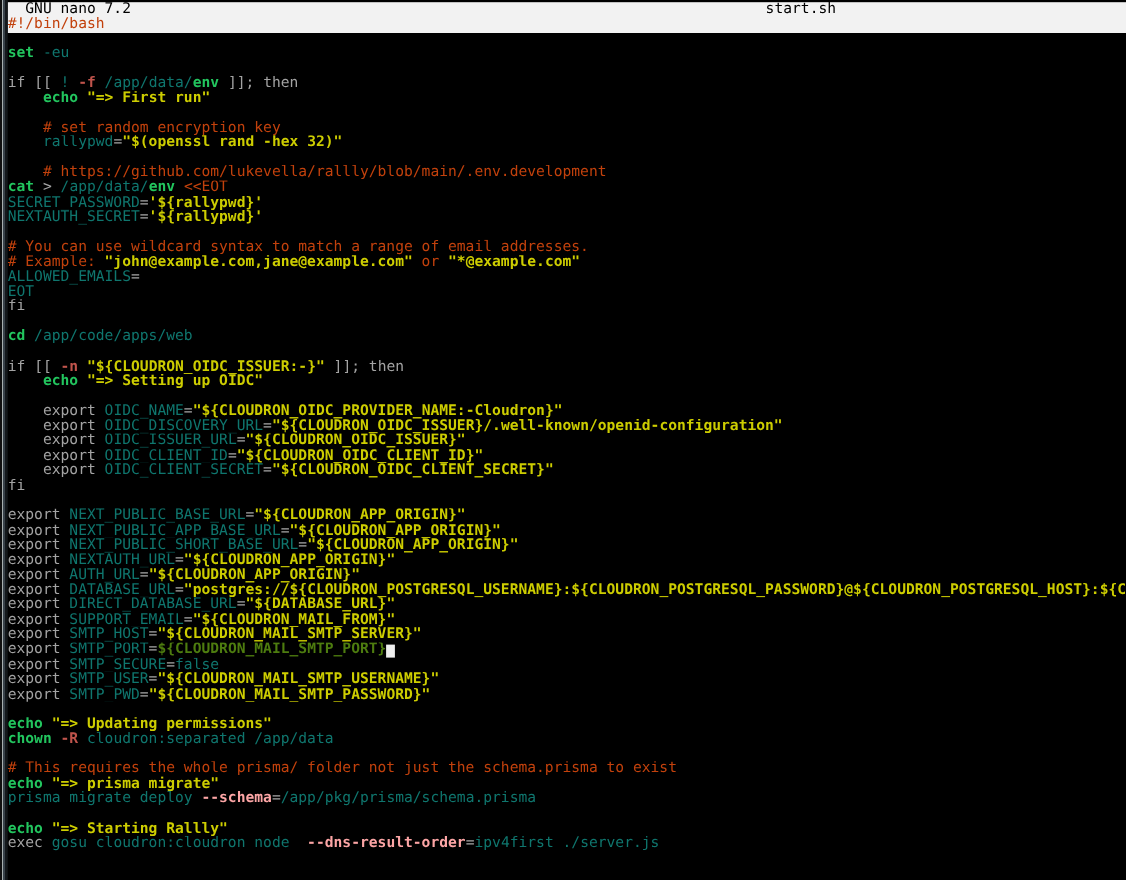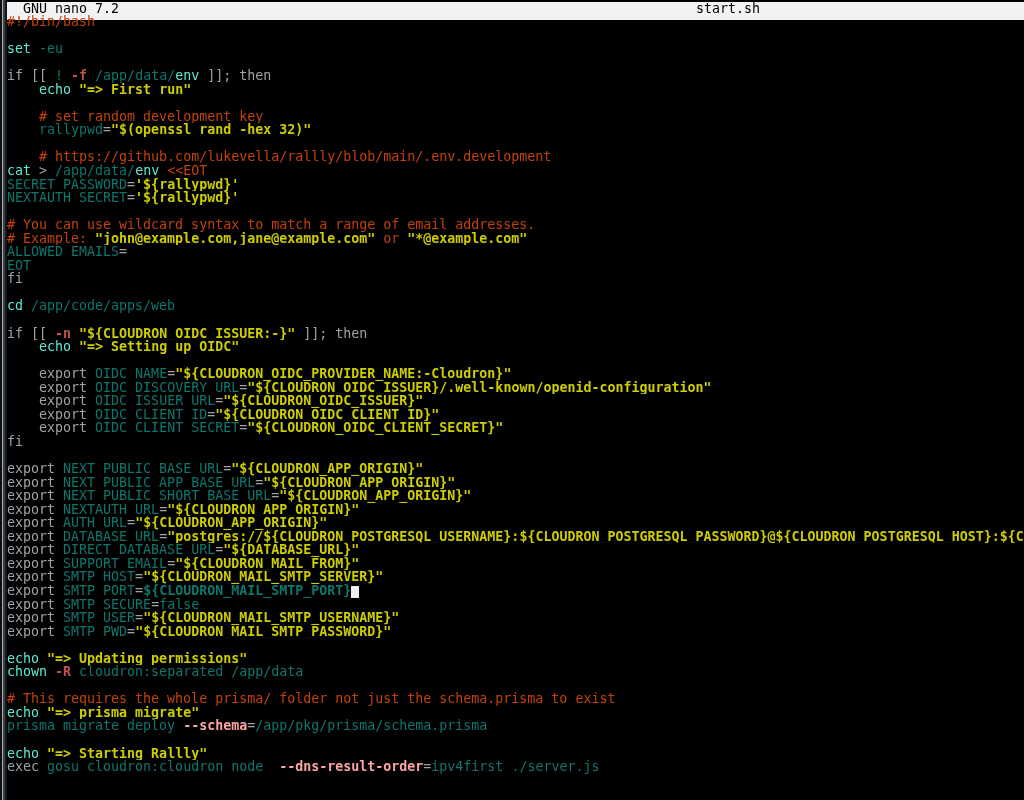--- a/index.html
+++ b/index.html
@@ -11,35 +11,35 @@
   
   .frame-left{
     position:absolute;left:0;top:0;bottom:0;width:7px;z-index:5;
     background:linear-gradient(90deg,#101010 0 2px,#a8b0b0 2px 3px,#39424a 3px 5px,#14181b 5px 7px);
   }
   
   .titlebar{
     position:absolute;left:7px;right:0;top:0;height:15px;background:#000;
   }
   .titlebar .bar{
-    position:absolute;left:0;right:0;top:2px;height:18px;background:#f2f2f2;color:#000;
+    position:absolute;left:0;right:0;top:2px;height:28px;background:#f2f2f2;color:#000;
   }
   .titlebar .app{position:absolute;left:16px;top:0;line-height:13px;white-space:pre;}
   .titlebar .file{position:absolute;left:689px;top:0;line-height:13px;white-space:pre;}
   
   .editor{
     position:absolute;left:7px;top:15px;right:0;bottom:0;overflow:hidden;
   }
   .line{height:13.55px;line-height:13.55px;white-space:pre;overflow:hidden;}
   .p {color:#0f766e;}
   .k {color:#a3a3a3;}
-  .c {color:#5eead4;font-weight:normal;}
+  .c {color:#22c55e;font-weight:bold;}
   .s {color:#cdcd00;font-weight:bold;}
   .cm{color:#c2410c;}
-  .r {color:#0f766e;font-weight:bold;}
+  .r {color:#4d7c0f;font-weight:bold;}
   .f {color:#c0544c;font-weight:bold;}
   .o {color:#fca5a5;font-weight:bold;}
   .cur{display:inline-block;width:8px;height:12px;background:#efefef;vertical-align:text-bottom;}
 </style>
 </head>
 <body>
 
 <div class="frame-left"></div>
 
 <div class="titlebar">
@@ -50,21 +50,21 @@
 </div>
 
 <div class="editor">
     <div class="line"><span class="cm">#!/bin/bash</span></div>
     <div class="line"></div>
     <div class="line"><span class="c">set</span><span class="p"> -eu</span></div>
     <div class="line"></div>
     <div class="line"><span class="k">if</span><span class="p"> </span><span class="k">[[</span><span class="p"> ! </span><span class="f">-f</span><span class="p"> /app/data/</span><span class="c">env</span><span class="p"> </span><span class="k">]];</span><span class="p"> </span><span class="k">then</span></div>
     <div class="line"><span class="p">    </span><span class="c">echo</span><span class="p"> </span><span class="s">"=&gt; First run"</span></div>
     <div class="line"></div>
-    <div class="line"><span class="p">    </span><span class="cm"># set random development key</span></div>
+    <div class="line"><span class="p">    </span><span class="cm"># set random encryption key</span></div>
     <div class="line"><span class="p">    rallypwd</span><span class="k">=</span><span class="s">"$(openssl rand -hex 32)"</span></div>
     <div class="line"></div>
     <div class="line"><span class="p">    </span><span class="cm"># https://github.com/lukevella/rallly/blob/main/.env.development</span></div>
     <div class="line"><span class="c">cat</span><span class="p"> </span><span class="k">&gt;</span><span class="p"> /app/data/</span><span class="c">env</span><span class="p"> </span><span class="cm">&lt;&lt;EOT</span></div>
     <div class="line"><span class="p">SECRET_PASSWORD</span><span class="k">=</span><span class="s">'${rallypwd}'</span></div>
     <div class="line"><span class="p">NEXTAUTH_SECRET</span><span class="k">=</span><span class="s">'${rallypwd}'</span></div>
     <div class="line"></div>
     <div class="line"><span class="cm"># You can use wildcard syntax to match a range of email addresses.</span></div>
     <div class="line"><span class="cm"># Example: </span><span class="s">"john@example.com,jane@example.com"</span><span class="cm"> or </span><span class="s">"*@example.com"</span></div>
     <div class="line"><span class="p">ALLOWED_EMAILS</span><span class="k">=</span></div>

